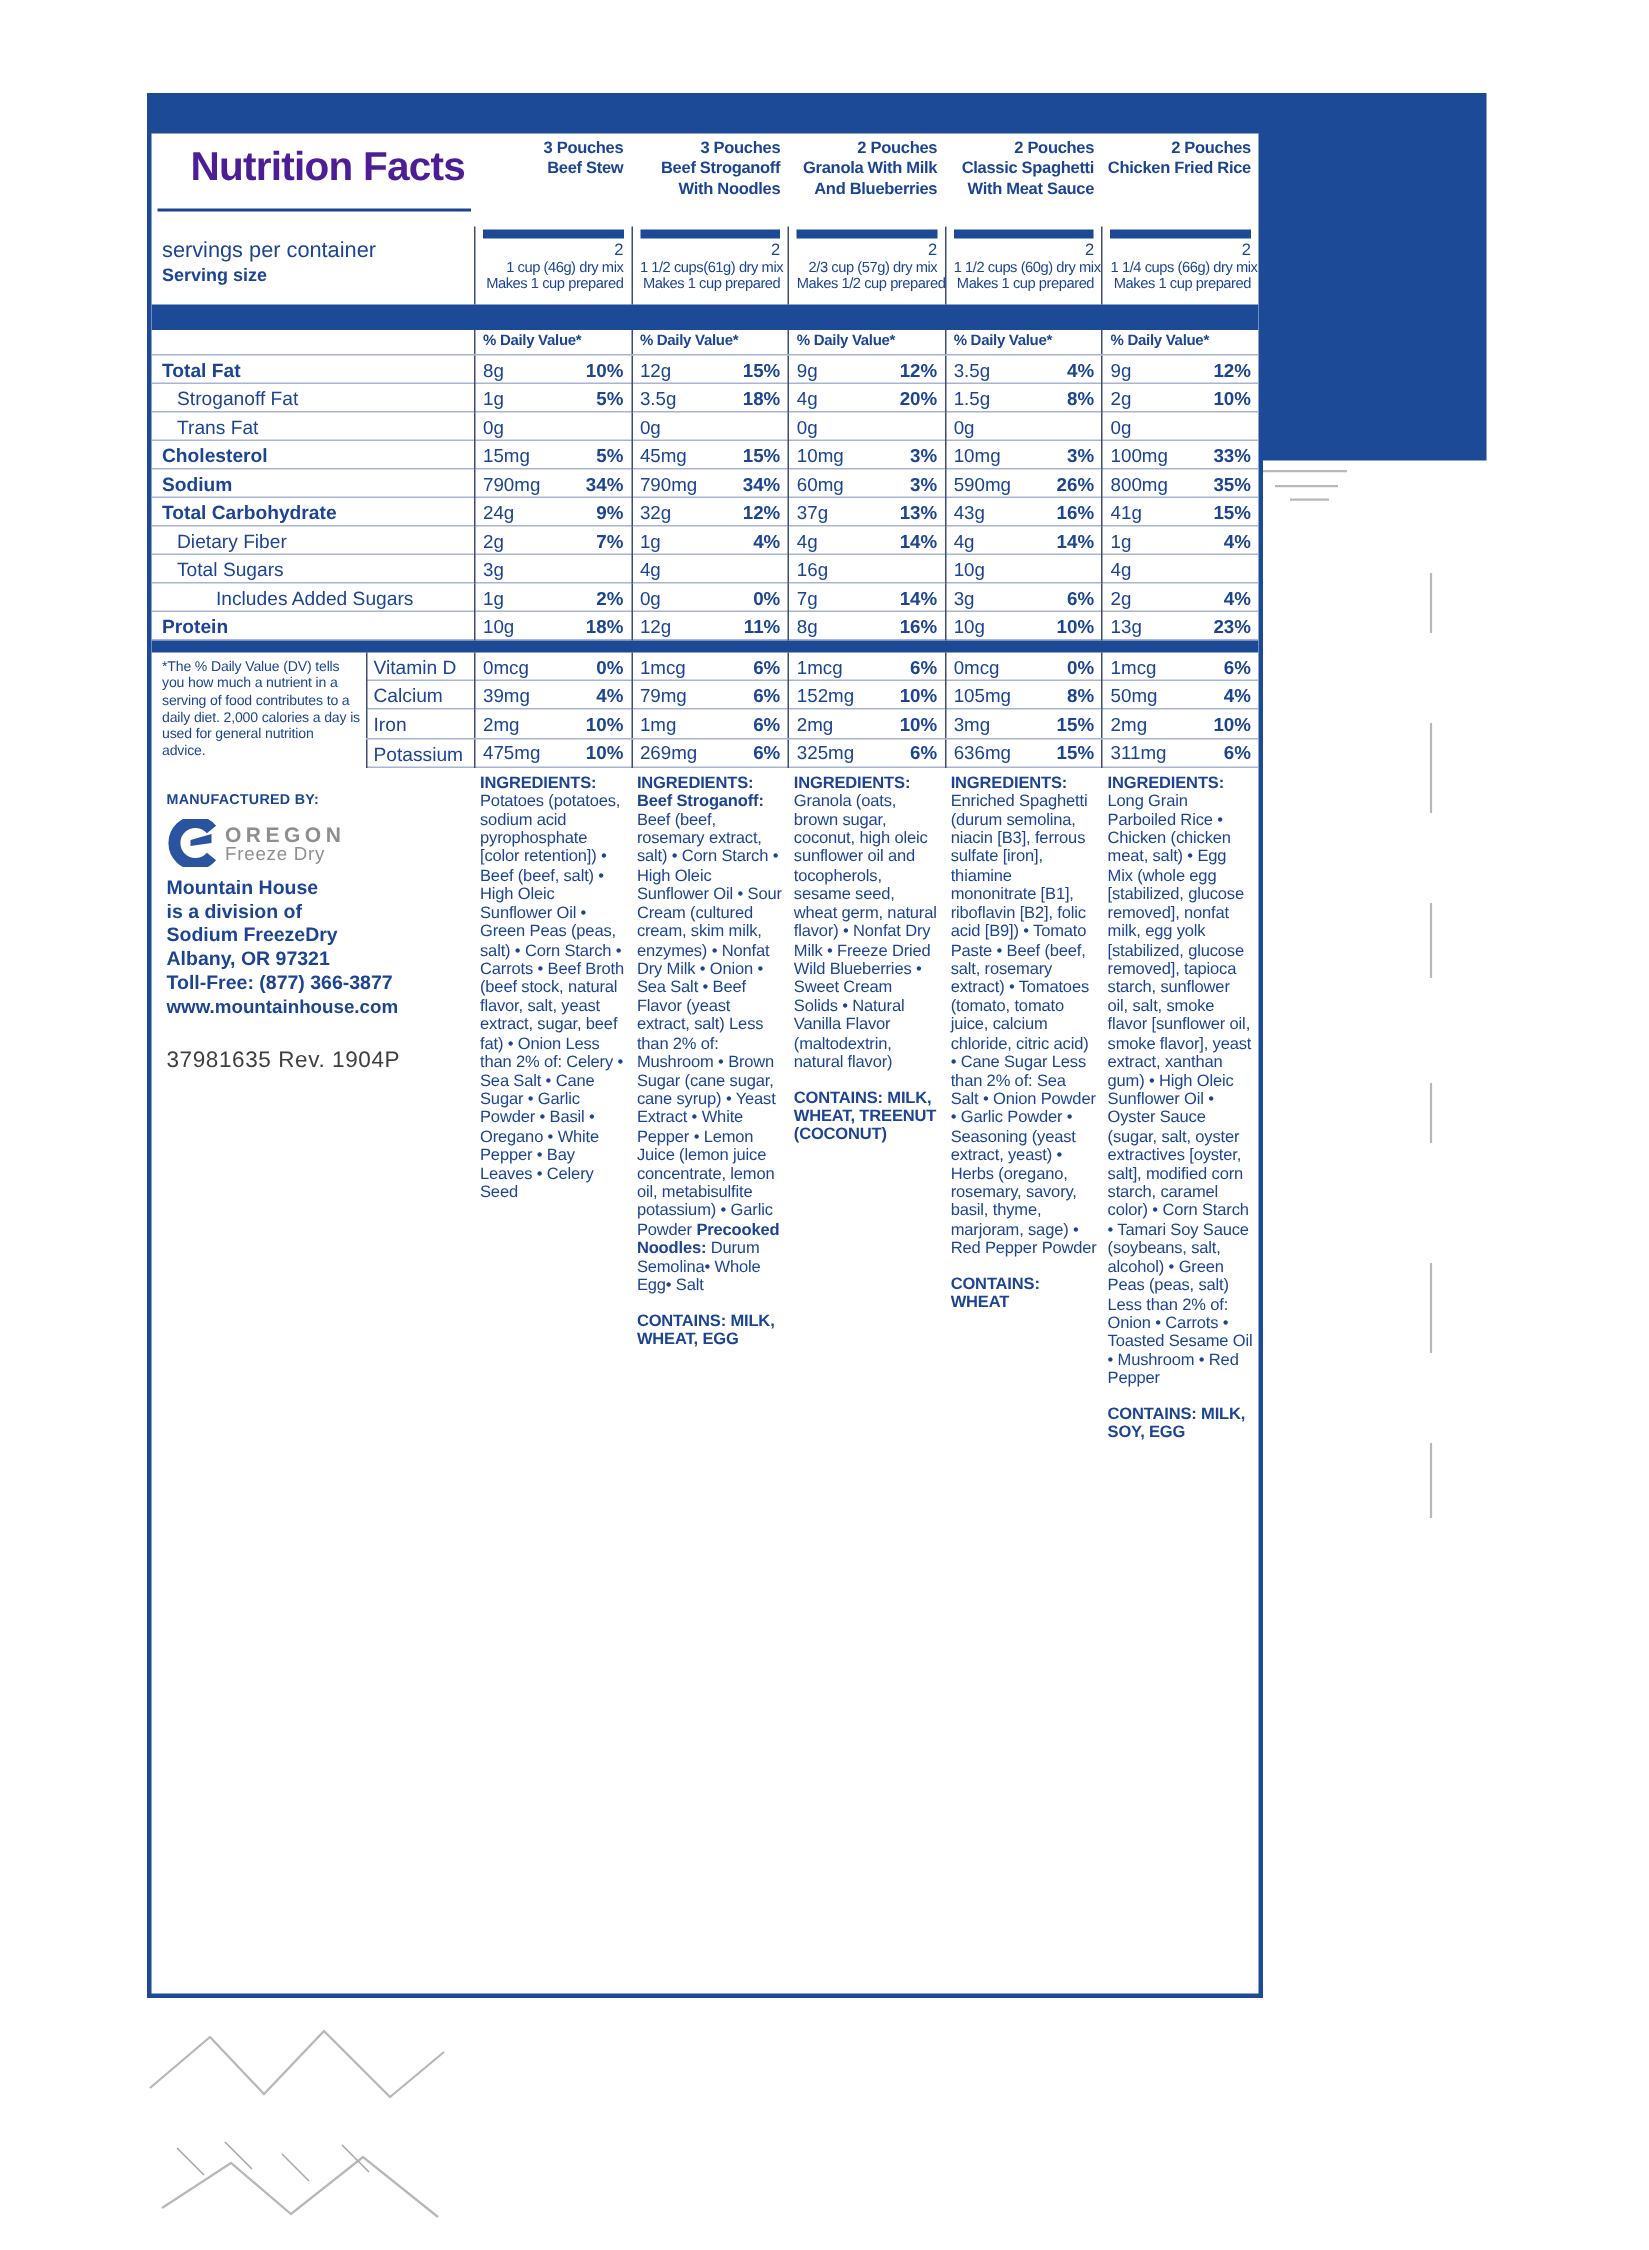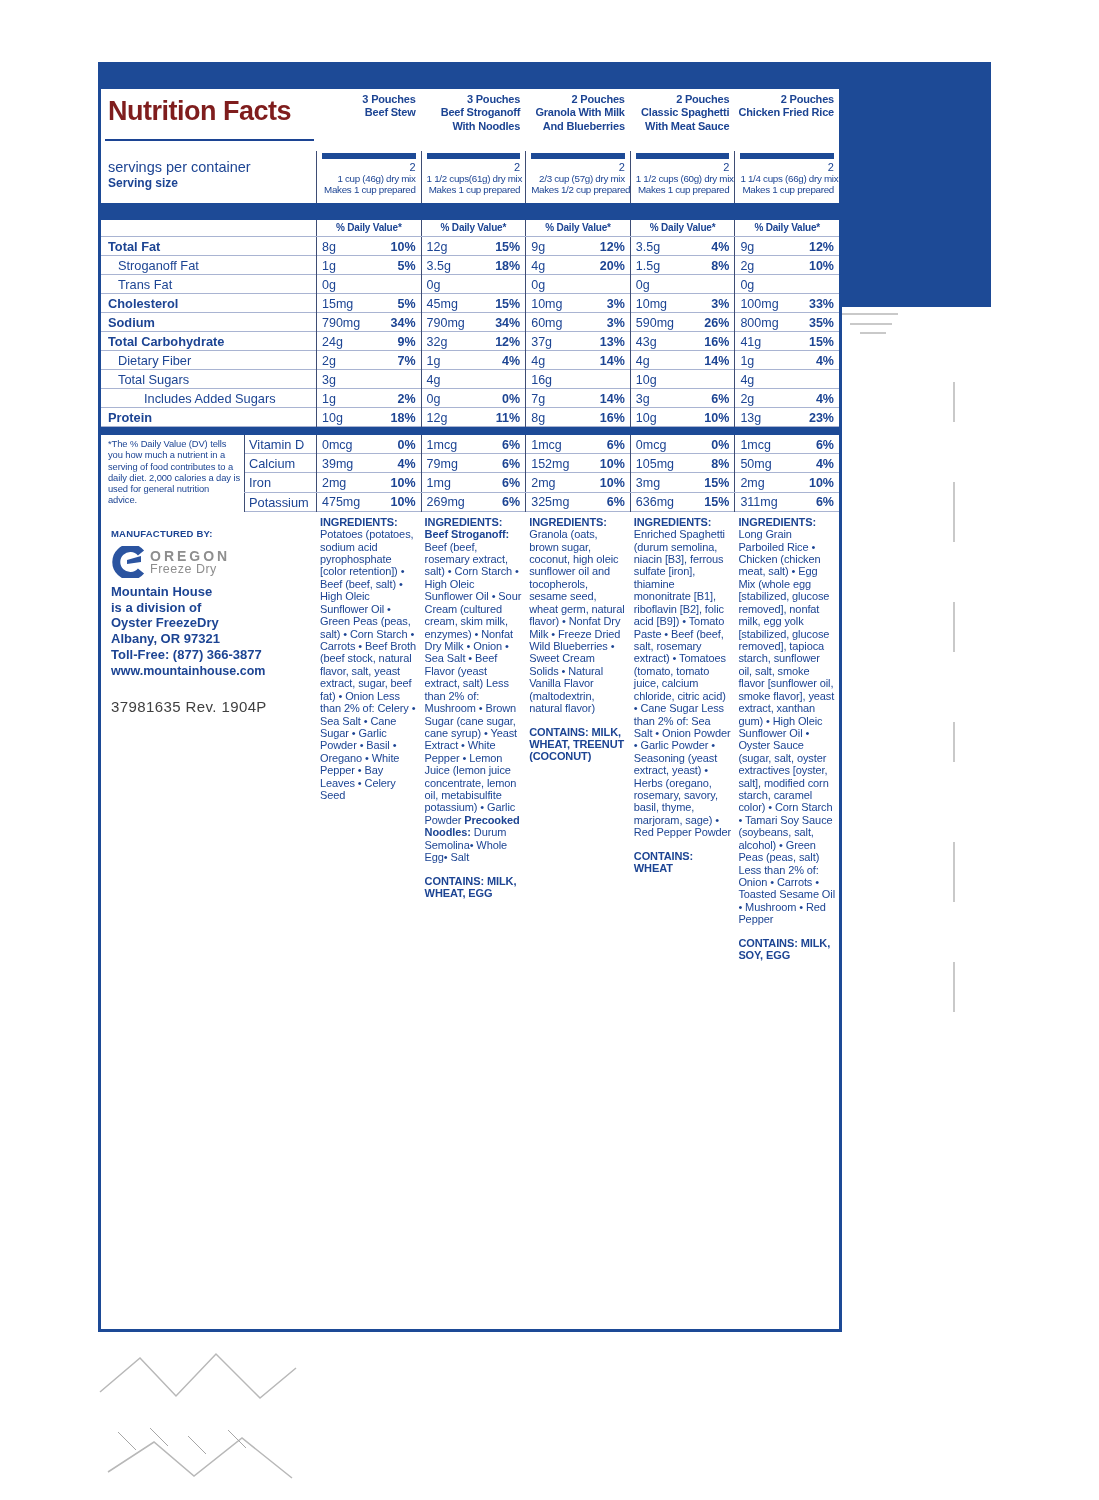--- a/index.html
+++ b/index.html
@@ -13,21 +13,21 @@
 
   
   .panel { position:absolute; left:98px; top:86px; width:744px; height:1246px; background:#fff;
            border:3px solid #1d4a96; z-index:4; color:#1c4493; overflow:hidden; }
 
   .nf-grid { display:grid; grid-template-columns:215px repeat(5, 1fr); }
   .pcell { border-left:1px solid #3e4d74; padding:0 5px; min-width:0; }
 
   .nf-head { height:62px; }
   .title-cell { position:relative; padding:7px 6px 0 7px; }
-  .nf-title { font-size:27px; font-weight:bold; letter-spacing:-0.5px; color:#7f1d1d; }
+  .nf-title { font-size:27px; font-weight:bold; letter-spacing:-0.5px; color:#4c1d95;text-align:right; }
   .title-rule { position:absolute; left:4px; right:2px; bottom:10px; height:2px; background:#1c4493; }
   .phead { font-size:11px; font-weight:bold; text-align:right; padding:4px 5px 0 2px; line-height:1.22; letter-spacing:-0.2px; }
 
   .nf-serving { height:52px; }
   .serv-label { padding:8px 0 0 7px; }
   .serv-label .l1 { font-size:14.5px; }
   .serv-label .l2 { font-size:12px; font-weight:bold; margin-top:1px; }
   .sbar { height:6px; background:#1d4a96; margin:2px 0 2px 0; }
   .snum { font-size:11px; text-align:right; line-height:12px; }
   .sline { font-size:9.8px; text-align:right; line-height:11.3px; letter-spacing:-0.3px; white-space:nowrap; }
@@ -35,21 +35,21 @@
   .nf-bar { height:9px; background:#1d4a96; }
   .nf-bar.thin { height:8px; }
 
   .nf-calories { height:37px; }
   .cal-label { padding:2px 0 0 7px; }
   .cal-label .aps { font-size:10.5px; font-weight:bold; letter-spacing:-0.2px; }
   .cal-label .cal { font-size:23px; font-weight:bold; letter-spacing:-0.5px; margin-top:-3px; }
   .calnum { font-size:30px; font-weight:bold; text-align:right; line-height:36px; letter-spacing:-1px; }
 
   .nf-dv { height:17px; border-bottom:1px solid #a9b4d2; }
-  .dvcell { font-size:10px; font-weight:bold; text-align:center; line-height:16px; letter-spacing:-0.2px; }
+  .dvcell { font-size:10px; font-weight:bold; text-align:left; line-height:16px; letter-spacing:-0.2px; }
 
   .nf-row { height:19px; border-bottom:1px solid #a9b4d2; }
   .lab { font-size:12.8px; line-height:19px; padding-left:7px; white-space:nowrap; }
   .lab.bold { font-weight:bold; }
   .lab.indent { padding-left:17px; }
   .lab.indent2 { padding-left:43px; }
   .ncell { display:flex; justify-content:space-between; align-items:center; font-size:12.5px; }
   .pct { font-weight:bold; }
 
   .vits { display:flex; }
@@ -609,21 +609,21 @@
             <path d="M16,14 l14,-4 v6 l-14,2 z" fill="#2b54a0"></path>
           </svg>
           <div class="logo-text">
             <div class="t1">OREGON</div>
             <div class="t2">Freeze Dry</div>
           </div>
         </div>
         <div class="mfg-lines" id="mfg-lines">
             <div>Mountain House</div>
             <div>is a division of</div>
-            <div>Oyster FreezeDry</div>
+            <div>Sodium FreezeDry</div>
             <div>Albany, OR 97321</div>
             <div>Toll-Free: (877) 366-3877</div>
           </div>
         <div class="mfg-web">www.mountainhouse.com</div>
         <div class="part-no">37981635 Rev. 1904P</div>
       </div>
       <div id="ing-cols" style="display:flex">
           <div class="ing-col">
             <p><b>INGREDIENTS: </b><span>Potatoes (potatoes, sodium acid pyrophosphate [color retention]) • Beef (beef, salt) • High Oleic Sunflower Oil • Green Peas (peas, salt) • Corn Starch • Carrots • Beef Broth (beef stock, natural flavor, salt, yeast extract, sugar, beef fat) • Onion Less than 2% of: Celery • Sea Salt • Cane Sugar • Garlic Powder • Basil • Oregano • White Pepper • Bay Leaves • Celery Seed</span></p>
           </div>

